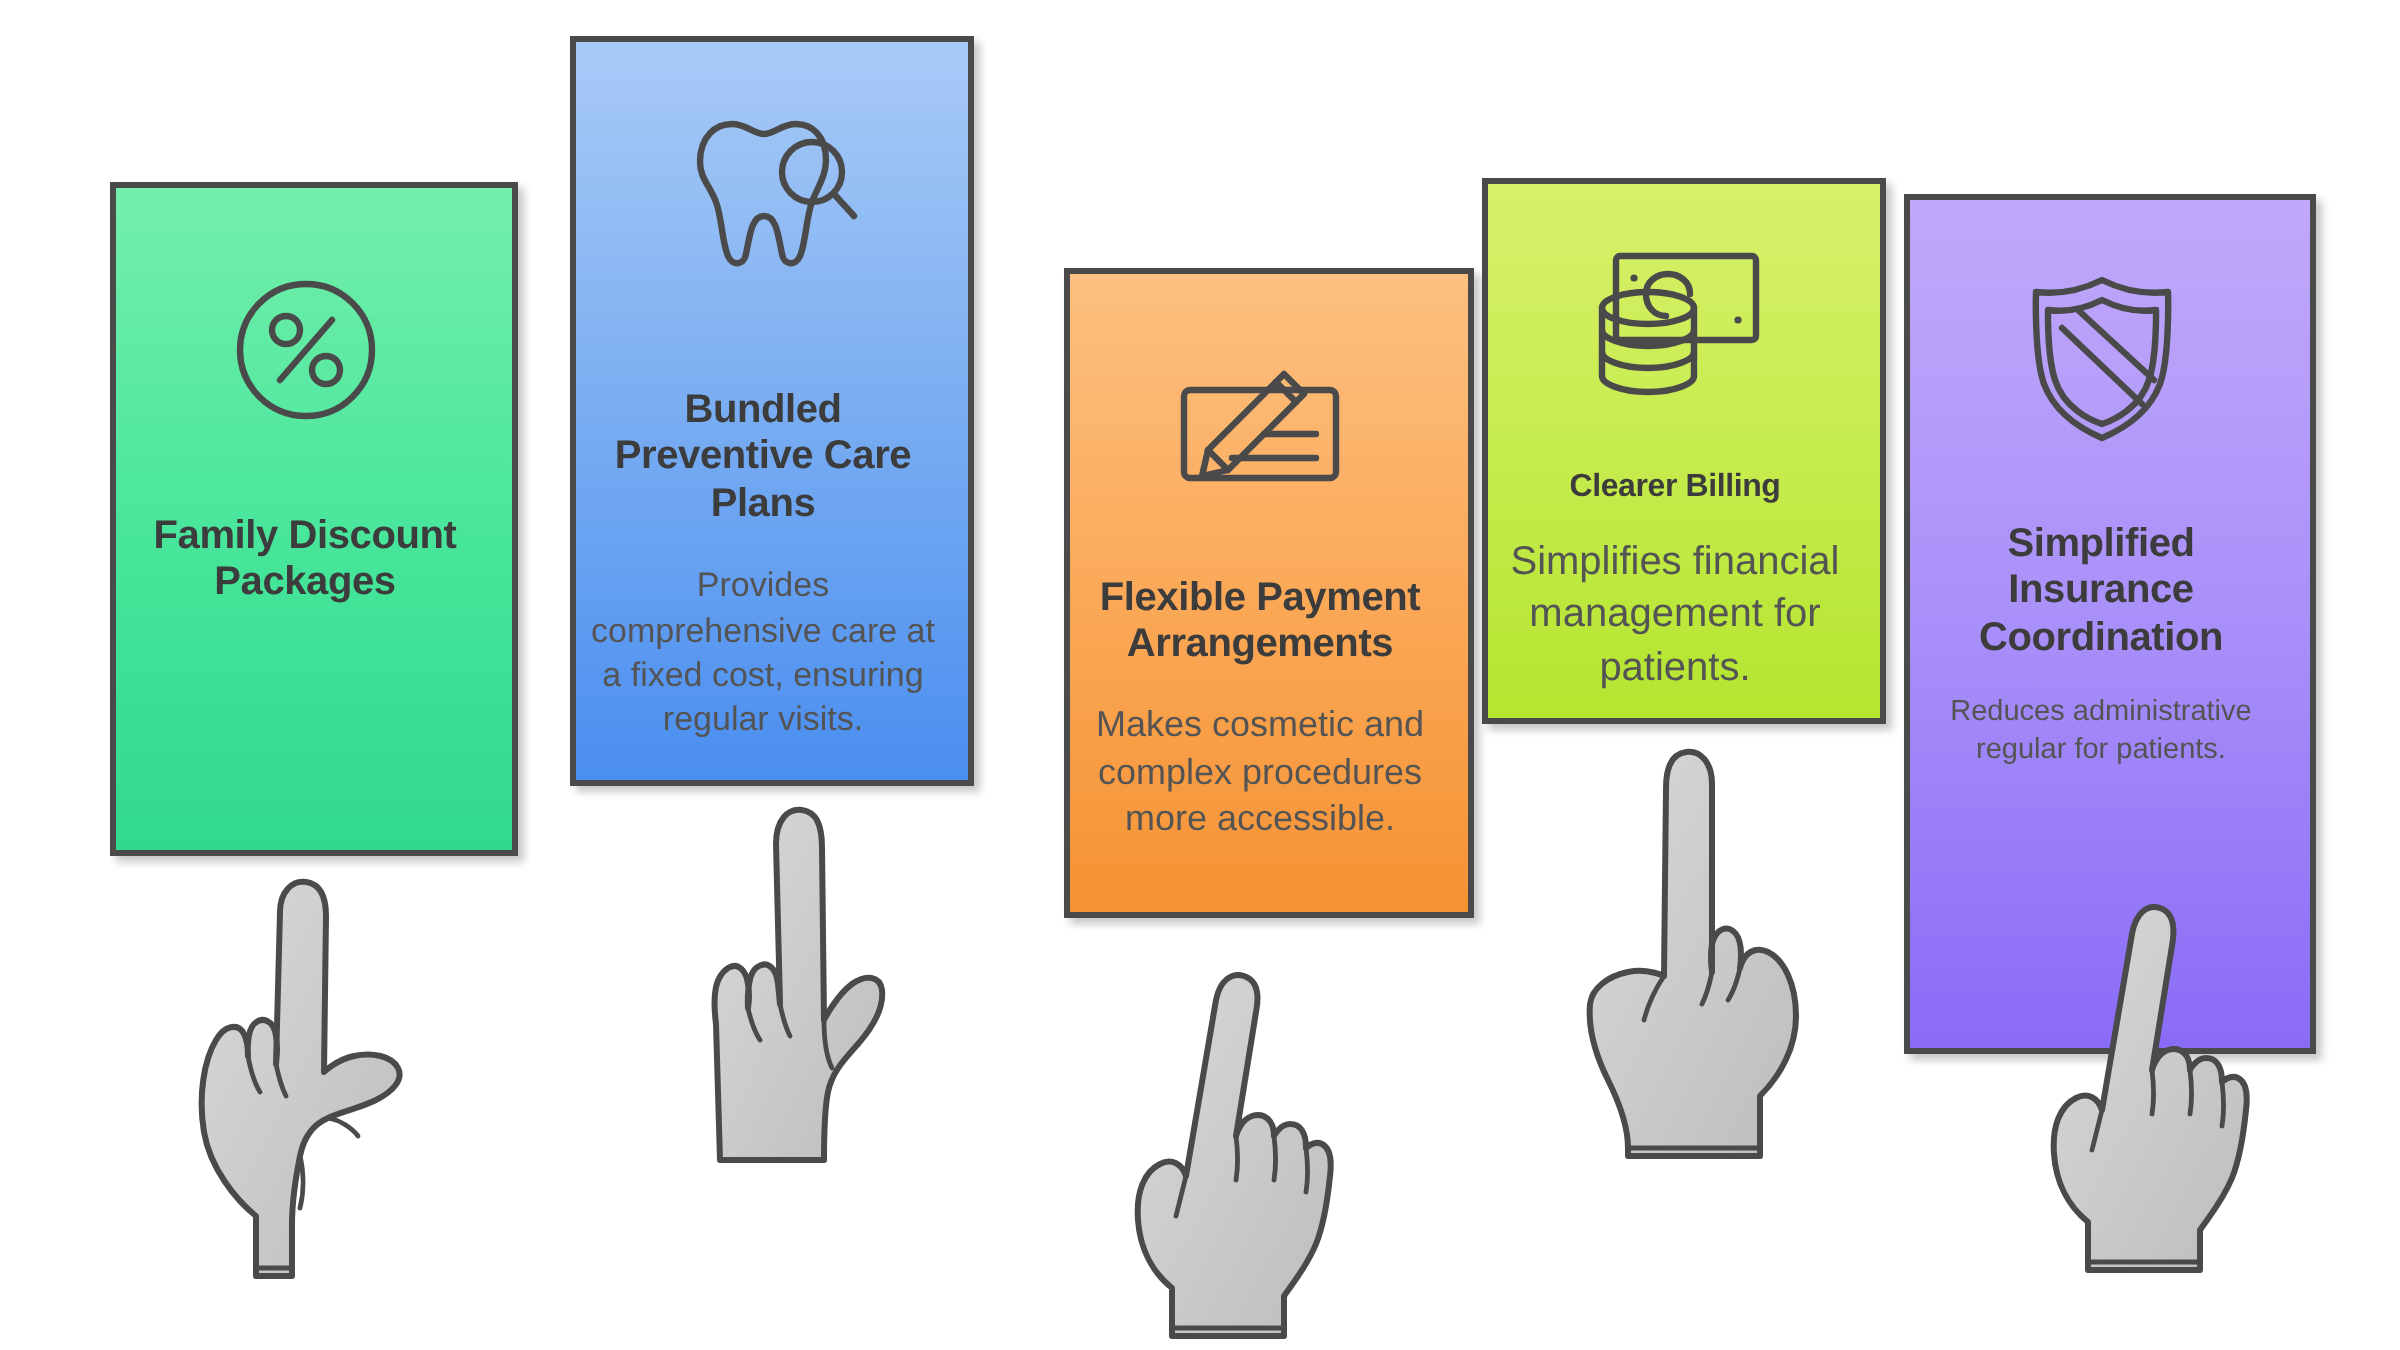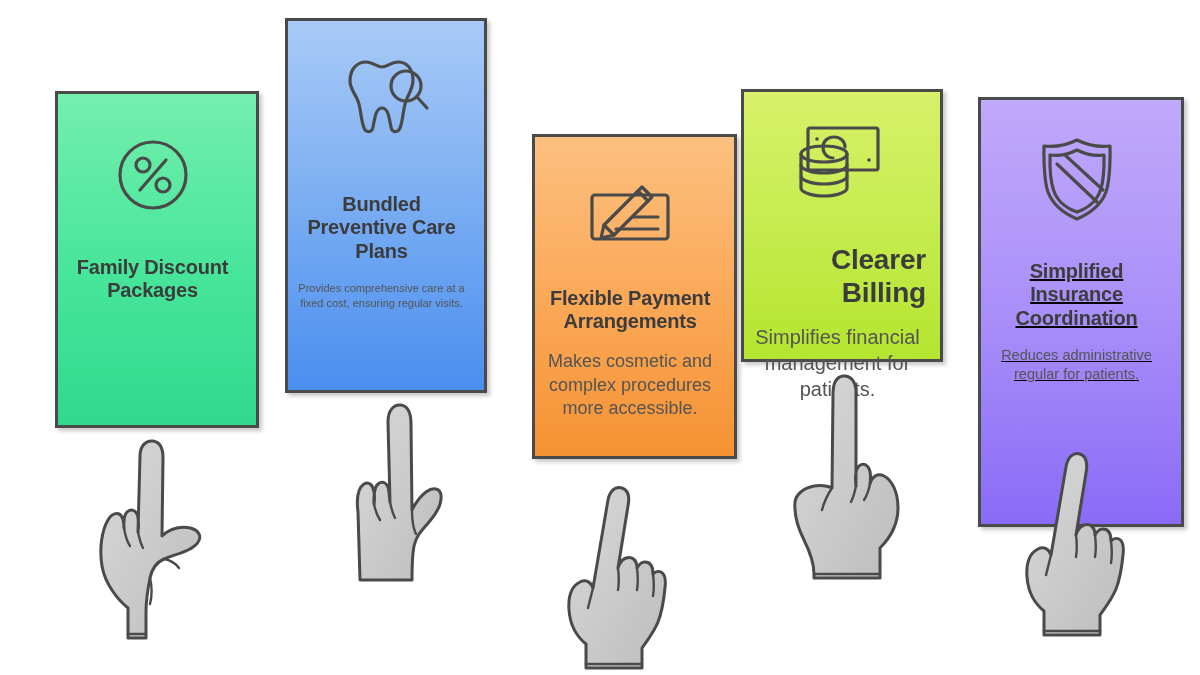--- a/index.html
+++ b/index.html
@@ -61,42 +61,41 @@
   #card-1 .card-icon { margin-top: 24px; }
   #card-1 .card-title { font-size: 20px; margin-top: 34px; }
   #card-1 .card-desc  { font-size: 14.5px; margin-top: 18px; }
 
   #card-2 {
     left: 285px; top: 18px; width: 202px; height: 375px;
     background: linear-gradient(180deg, #a8caf7 0%, #7eb0f2 45%, #4a8ef0 100%);
   }
   #card-2 .card-icon { margin-top: 20px; }
   #card-2 .card-title { font-size: 20px; margin-top: 40px; }
-  #card-2 .card-desc  { font-size: 11px; margin-top: 18px; }
+  #card-2 .card-desc  { font-size: 17px; margin-top: 18px; }
 
   #card-3 {
     left: 532px; top: 134px; width: 205px; height: 325px;
     background: linear-gradient(180deg, #fcc080 0%, #fbab5c 45%, #f59233 100%);
   }
   #card-3 .card-icon { margin-top: 22px; }
   #card-3 .card-title { font-size: 20px; margin-top: 34px; }
   #card-3 .card-desc  { font-size: 18px; margin-top: 16px; }
 
   #card-4 {
     left: 741px; top: 89px; width: 202px; height: 273px;
     background: linear-gradient(180deg, #d8f06a 0%, #c6ec4e 50%, #b4e52f 100%);
   }
   #card-4 .card-icon { margin-top: 14px; }
-  #card-4 .card-title { font-size: 28px; margin-top: 36px; text-align: right; }
+  #card-4 .card-title { font-size: 16px; margin-top: 26px; }
   #card-4 .card-desc  { font-size: 20px; margin-top: 14px; }
 
   #card-5 {
-    left: 978px; top: 97px; width: 206px; height: 430px;
+    left: 952px; top: 97px; width: 206px; height: 430px;
     background: linear-gradient(180deg, #c0a9fb 0%, #a98ff9 50%, #8a6bf7 100%);
-    text-decoration: underline;
   }
   #card-5 .card-icon { margin-top: 20px; }
   #card-5 .card-title { font-size: 20px; margin-top: 32px; }
   #card-5 .card-desc  { font-size: 14.5px; margin-top: 16px; }
 
   
   .hand {
     position: absolute;
     pointer-events: none;
   }

